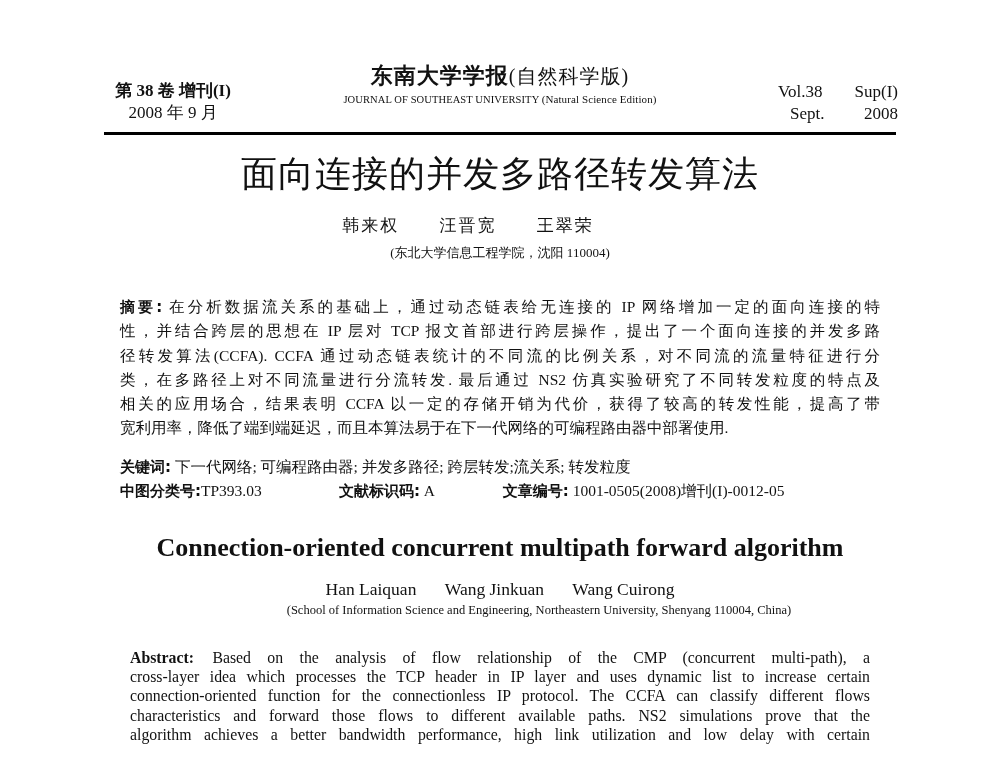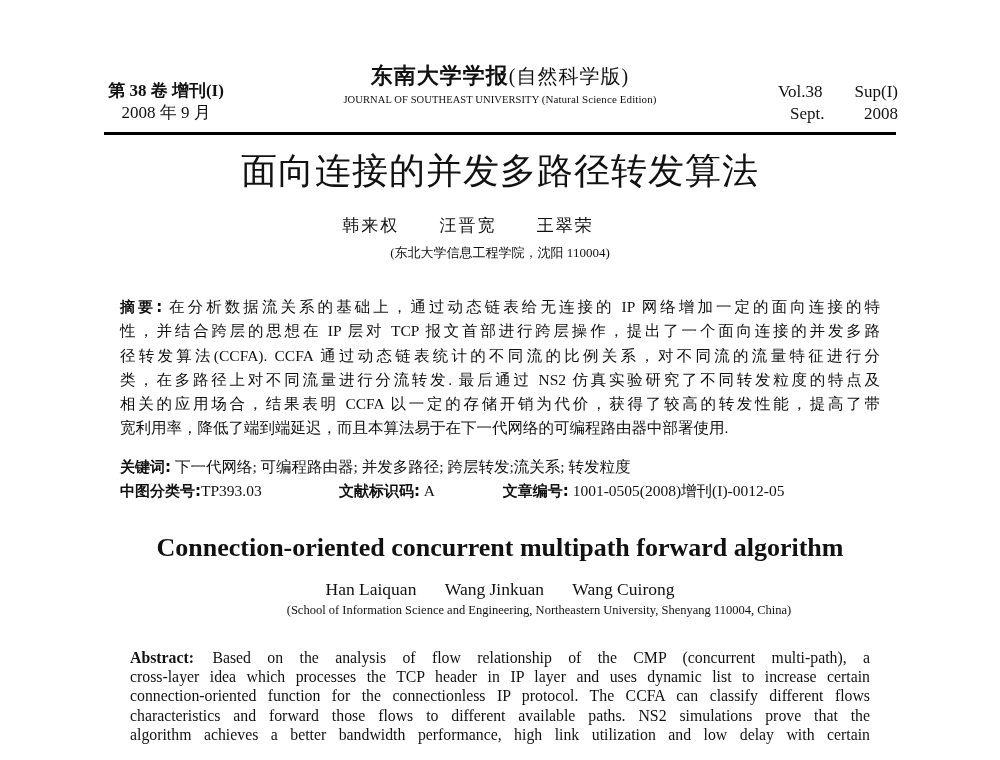--- a/index.html
+++ b/index.html
@@ -5,35 +5,35 @@
   html, body { margin: 0; padding: 0; }
   body {
     width: 1000px; height: 760px; overflow: hidden;
     background: #ffffff; color: #111;
     font-family: "Liberation Serif", "DejaVu Serif", serif;
     position: relative;
   }
   .page { position: absolute; left: 0; top: 0; width: 1000px; height: 760px; }
 
   
-  .hdr-left { position: absolute; left: 101px; top: 80px; font-size: 17px; line-height: 22px; text-align: center; width: 130px; }
+  .hdr-left { position: absolute; left: 108px; top: 80px; font-size: 17px; line-height: 22px; text-align: center; width: 130px; }
   .hdr-left .l1 { font-weight: bold; }
   .hdr-center { position: absolute; left: 310px; top: 63px; width: 380px; text-align: center; }
   .hdr-center .cn { font-size: 22px; font-weight: bold; letter-spacing: 1px; line-height: 26px; }
   .hdr-center .cn .ed { font-weight: normal; font-size: 20px; }
   .hdr-center .en { font-size: 10.5px; line-height: 14px; margin-top: 3px; letter-spacing: 0.1px; }
   .hdr-center .en .small { font-size: 11px; }
   .hdr-right { position: absolute; left: 778px; top: 81px; width: 120px; font-size: 17px; line-height: 22px; }
   .hdr-right .row { display: flex; justify-content: space-between; }
   .hdr-right .row2 { padding-left: 12px; }
 
   .rule { position: absolute; left: 104px; top: 132px; width: 792px; height: 3px; background: #000; }
 
   
-  .cn-title { position: absolute; left: 0; width: 1000px; top: 152px; text-align: center; font-family: Liberation Mono, monospace; font-size: 36px; letter-spacing: 1px; line-height: 44px; }
+  .cn-title { position: absolute; left: 0; width: 1000px; top: 152px; text-align: center; font-family: Liberation Serif, serif; font-size: 36px; letter-spacing: 1px; line-height: 44px; }
   .cn-authors { position: absolute; left: 0; width: 936px; top: 215px; text-align: center; font-size: 17px; line-height: 22px; }
   .cn-authors span { margin: 0 18px; letter-spacing: 2px; }
   .cn-affil { position: absolute; left: 0; width: 1000px; top: 244px; text-align: center; font-size: 13px; line-height: 18px; }
 
   
   .cn-abs { position: absolute; left: 120px; top: 295px; width: 760px; font-size: 15.5px; line-height: 24.3px; text-align: justify; }
   .cn-abs .label { font-weight: bold; font-family: "DejaVu Sans", sans-serif; font-size: 15px; }
   .cn-abs .line { display: block; white-space: nowrap; text-align-last: justify; }
   .cn-abs .line.last { text-align-last: left; }
   .cn-kw { position: absolute; left: 120px; top: 456px; width: 760px; font-size: 15.5px; line-height: 22px; }

